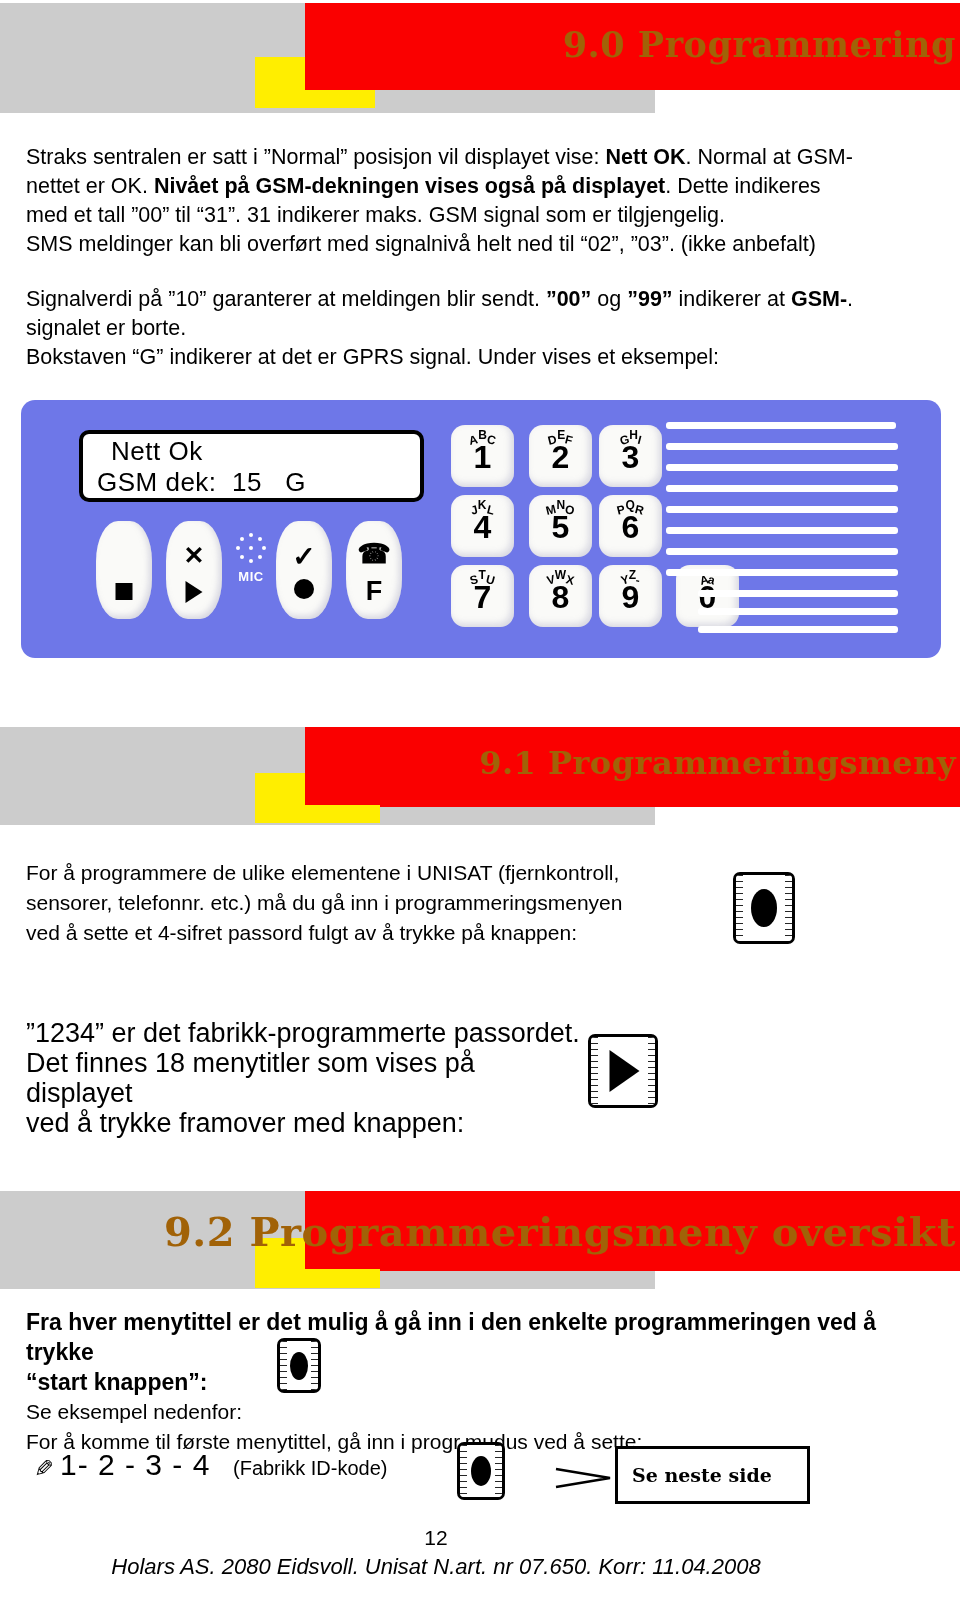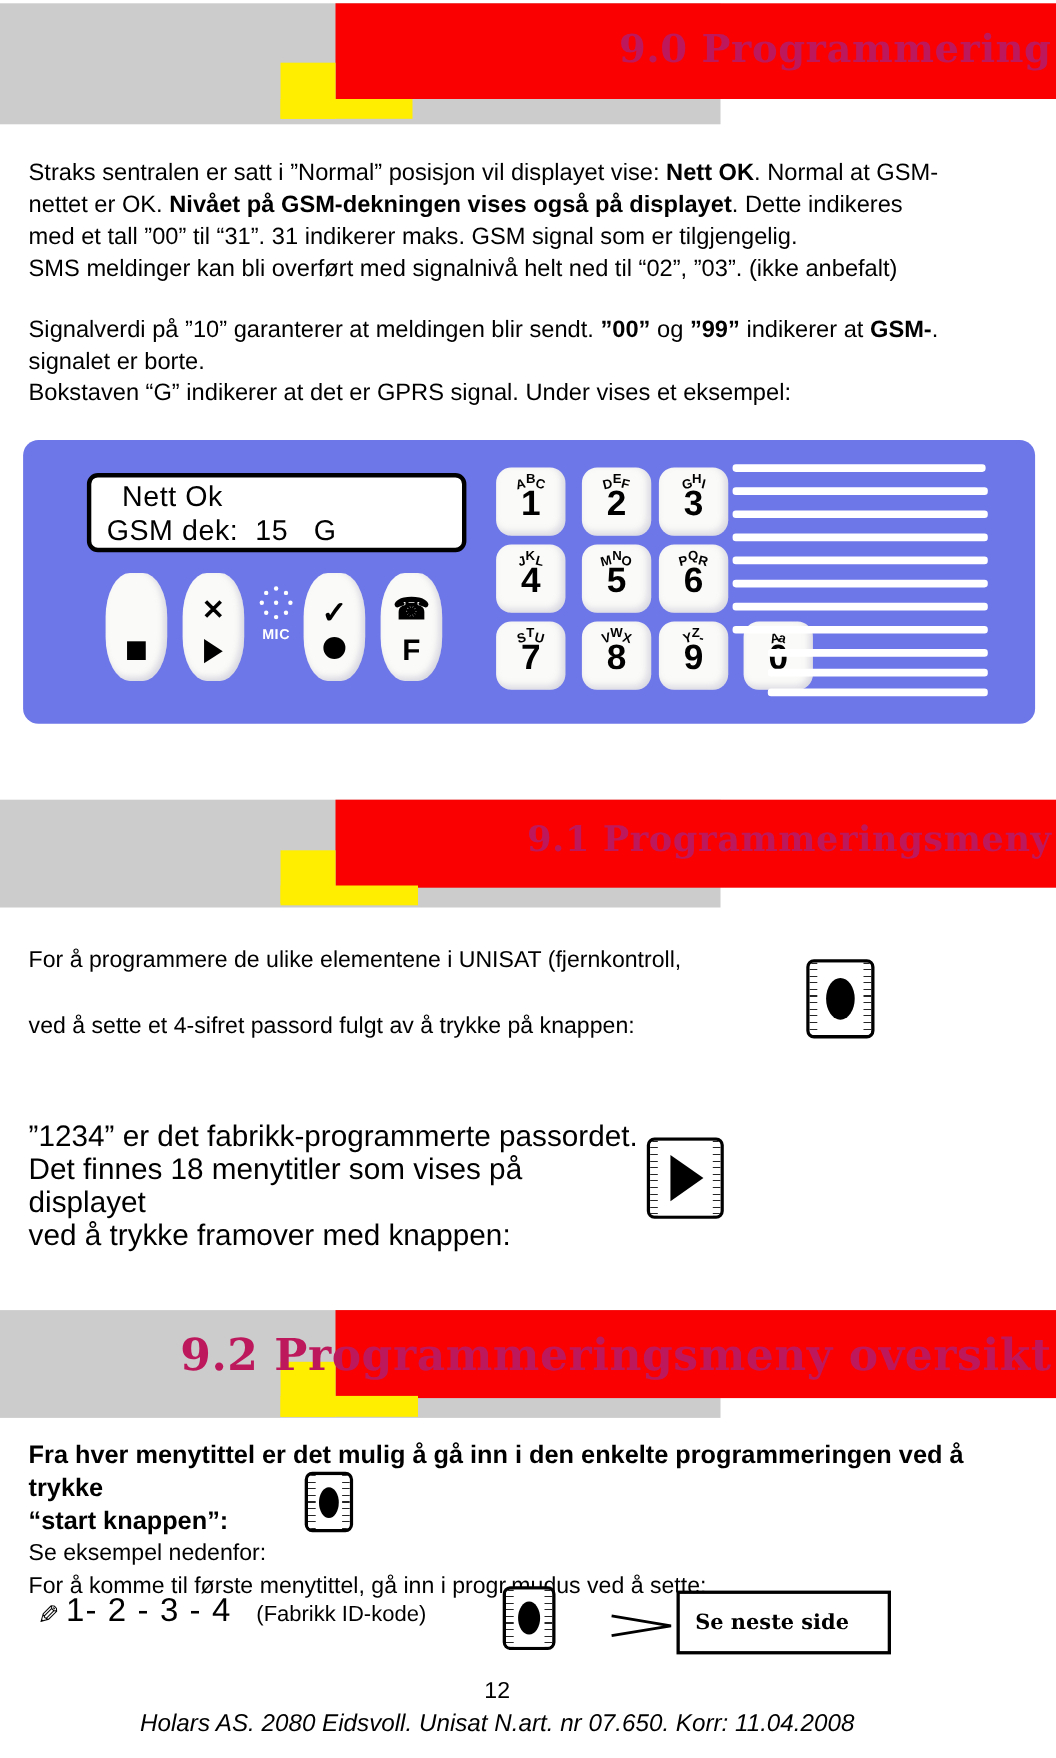--- a/index.html
+++ b/index.html
@@ -30,21 +30,21 @@
   .band .yellow-v {
     position: absolute;
     background: #ffee00;
   }
   .band .yellow-h {
     position: absolute;
     background: #ffee00;
   }
   .band .title {
     position: absolute;
-    color: #be185d;
+    color: #a16207;
     font-family: "DejaVu Serif", serif;
     font-weight: bold;
     letter-spacing: 0.5px;
     white-space: nowrap;
   }
 
   
   #band-90 { top: 0; height: 120px; }
   #band-90 .gray   { top: 3px;  height: 110px; width: 655px; }
   #band-90 .red    { left: 305px; top: 3px; width: 655px; height: 87px; }
@@ -263,21 +263,20 @@
     font-weight: bold;
     font-size: 19px;
   }
 
   
   #footer {
     position: absolute;
     left: 0; top: 1524px;
     width: 872px;
     text-align: center;
-    padding-left: 16px;
   }
   #footer .pageno { font-size: 21px; line-height: 28px; }
   #footer .imprint { font-size: 22px; line-height: 30px; font-style: italic; }
 </style>
 </head>
 <body>
 
 <div class="band" id="band-90">
   <div class="gray"></div>
   <div class="red"></div>
@@ -401,21 +400,21 @@
 <div class="band" id="band-91">
   <div class="gray"></div>
   <div class="red"></div>
   <div class="yellow-v"></div>
   <div class="yellow-h"></div>
   <div class="title">9.1 Programmeringsmeny</div>
 </div>
 
 <div class="para" id="para-3">
   <span class="l">For å programmere de ulike elementene i UNISAT (fjernkontroll,</span><br>
-  <br>
+  <span class="l">sensorer, telefonnr. etc.) må du gå inn i programmeringsmenyen</span><br>
   <span class="l"> ved å sette et 4-sifret passord fulgt av å trykke på knappen:</span>
 </div>
 <div class="btn-icon" id="icon-rec-1">
   <span class="hatch"></span>
   <span class="mask"></span>
   <span class="rec"></span>
 </div>
 
 <div class="para" id="para-4">
   <span class="l">”1234” er det fabrikk-programmerte passordet.</span><br>

